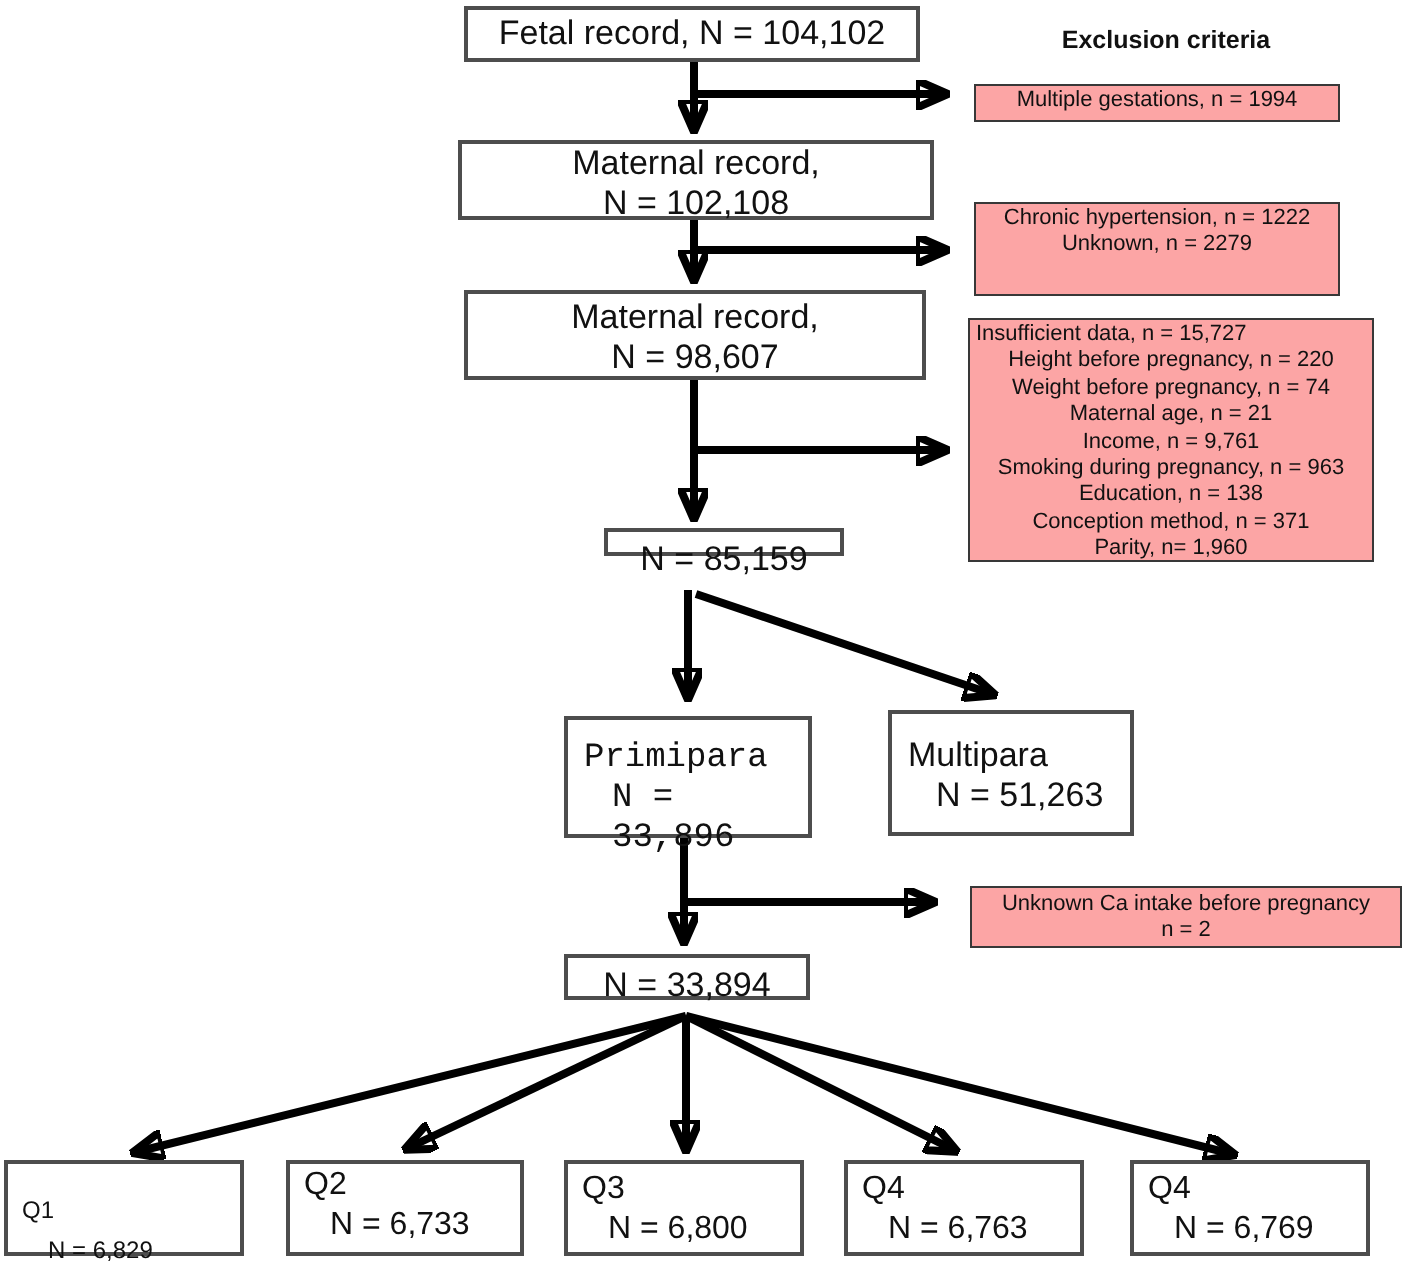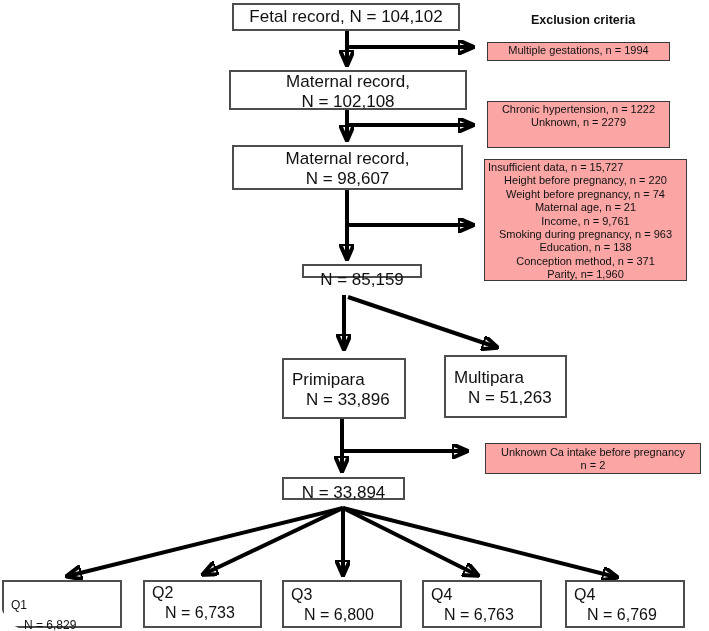--- a/index.html
+++ b/index.html
@@ -8,21 +8,20 @@
     background: #ffffff;
     font-family: "Liberation Sans", sans-serif;
     color: #111111;
   }
   #canvas {
     position: relative;
     width: 709px;
     height: 631px;
     background: #ffffff;
     overflow: hidden;
-    border-radius: 32px;
   }
   .box {
     position: absolute;
     background: #ffffff;
     border: 2px solid #4d4d4d;
     box-sizing: border-box;
     z-index: 2;
   }
   .box.center { text-align: center; }
   .main-text { font-size: 17px; line-height: 20px; }
@@ -103,21 +102,21 @@
 
   <div class="box center main-text" style="left:232px; top:145px; width:231px; height:45px; padding-top:2px;">
     <div>Maternal record,</div>
     <div>N = 98,607</div>
   </div>
 
   <div class="box center main-text" style="left:302px; top:264px; width:120px; height:14px; line-height:27px;">
     <span>N = 85,159</span>
   </div>
 
-  <div class="box main-text" style="left:282px; top:358px; width:124px; height:61px; padding-top:10px;">
+  <div class="box main-text" style="left:282px; top:358px; width:124px; height:61px; padding-top:10px;font-family:Liberation Mono, monospace;">
     <div class="label-line">Primipara</div>
     <div class="value-line">N = 33,896</div>
   </div>
 
   <div class="box main-text" style="left:444px; top:355px; width:123px; height:63px; padding-top:11px;">
     <div class="label-line">Multipara</div>
     <div class="value-line">N = 51,263</div>
   </div>
 
   <div class="box center main-text" style="left:282px; top:477px; width:123px; height:23px; line-height:27px;">

